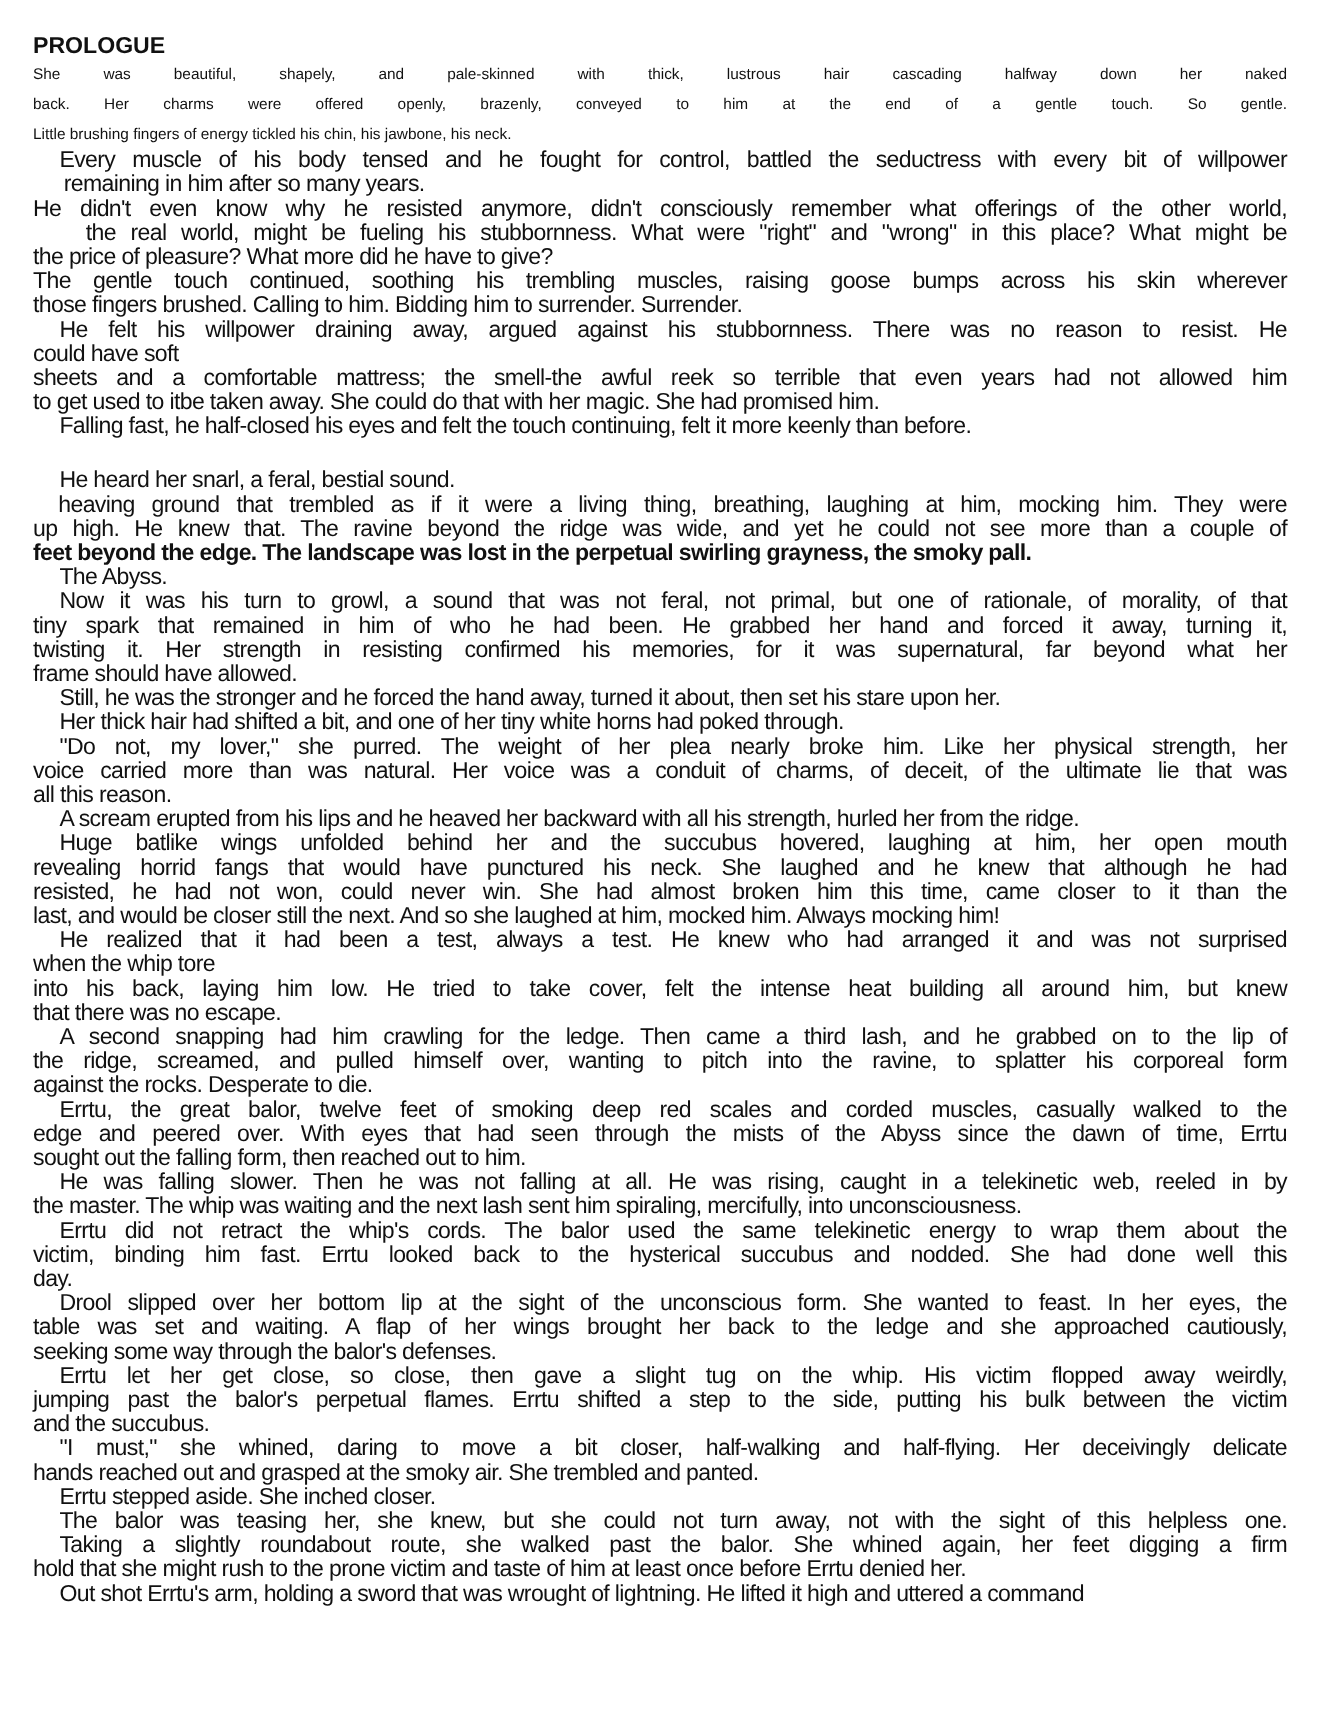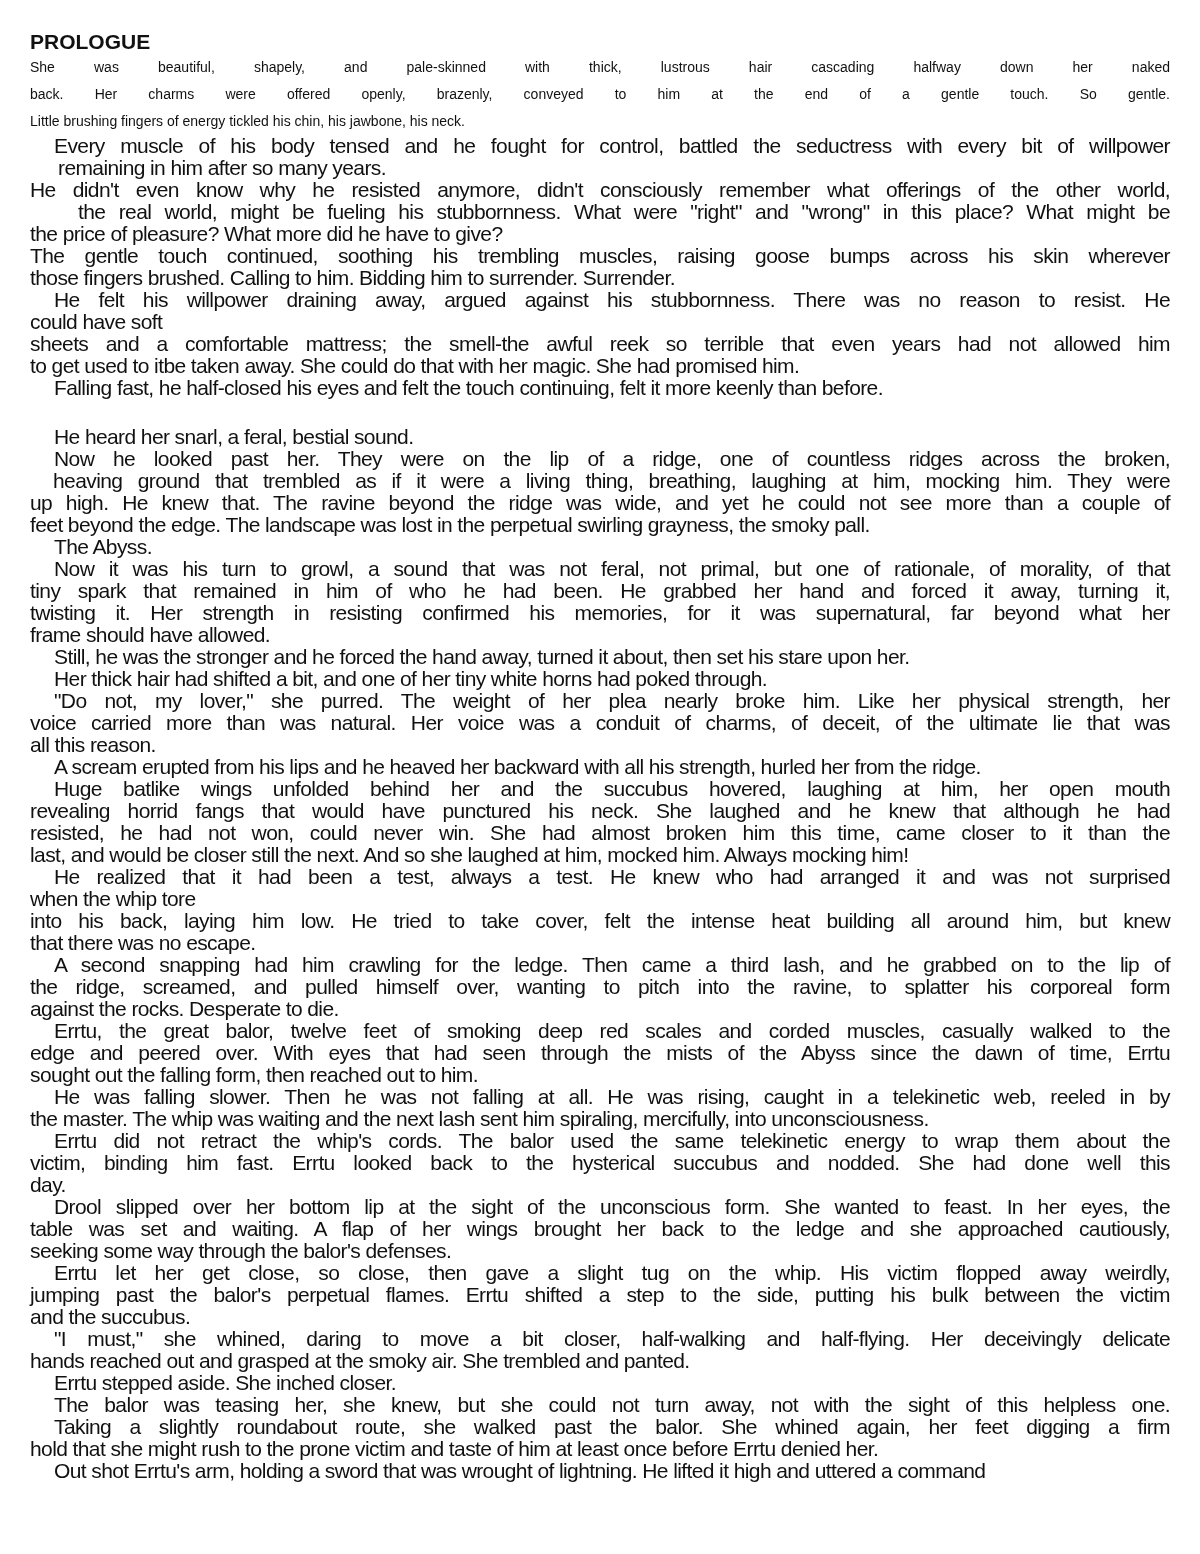--- a/index.html
+++ b/index.html
@@ -56,24 +56,23 @@
         <span class="ln cond" style="white-space: nowrap;"><span style="white-space: nowrap; word-spacing: 0px;">sheets and a comfortable mattress; the smell-the awful reek so terrible that even years had not allowed him</span></span>
         <span class="ln last cond" style="white-space: nowrap;"><span style="white-space: nowrap;">to get used to itbe taken away. She could do that with her magic. She had promised him.</span></span>
       </div>
       <div class="para">
         <span class="ln last indent cond" style="white-space: nowrap;"><span style="white-space: nowrap;">Falling fast, he half-closed his eyes and felt the touch continuing, felt it more keenly than before.</span></span>
       </div>
       <div class="para">
         <span class="ln last indent cond" style="white-space: nowrap; margin-top: 27px;"><span style="white-space: nowrap;">He heard her snarl, a feral, bestial sound.</span></span>
       </div>
       <div class="para">
-        <span class="ln indent cond" style="white-space: nowrap;"><span style="white-space: nowrap; word-spacing: 0px;">Now he looked past her. They were on the lip of a ridge, one of countless ridges across the broken,</span></span>
         <span class="ln cond" style="white-space: nowrap;"><span style="white-space: nowrap; word-spacing: 0px; margin-left: 23px;">heaving ground that trembled as if it were a living thing, breathing, laughing at him, mocking him. They were</span></span>
         <span class="ln cond" style="white-space: nowrap;"><span style="white-space: nowrap; word-spacing: 0px;">up high. He knew that. The ravine beyond the ridge was wide, and yet he could not see more than a couple of</span></span>
-        <span class="ln last cond" style="white-space: nowrap;"><span style="white-space: nowrap;">feet beyond the edge. The landscape was lost in the perpetual swirling grayness, the smoky pall.</span></span>
+        <span class="ln last cond" style="white-space: nowrap; font-weight: bold;"><span style="white-space: nowrap;">feet beyond the edge. The landscape was lost in the perpetual swirling grayness, the smoky pall.</span></span>
       </div>
       <div class="para">
         <span class="ln last indent cond" style="white-space: nowrap;"><span style="white-space: nowrap;">The Abyss.</span></span>
       </div>
       <div class="para">
         <span class="ln indent cond" style="white-space: nowrap;"><span style="white-space: nowrap; word-spacing: 0px;">Now it was his turn to growl, a sound that was not feral, not primal, but one of rationale, of morality, of that</span></span>
         <span class="ln cond" style="white-space: nowrap;"><span style="white-space: nowrap; word-spacing: 0px;">tiny spark that remained in him of who he had been. He grabbed her hand and forced it away, turning it,</span></span>
         <span class="ln cond" style="white-space: nowrap;"><span style="white-space: nowrap; word-spacing: 0px;">twisting it. Her strength in resisting confirmed his memories, for it was supernatural, far beyond what her</span></span>
         <span class="ln last cond" style="white-space: nowrap;"><span style="white-space: nowrap;">frame should have allowed.</span></span>
       </div>

